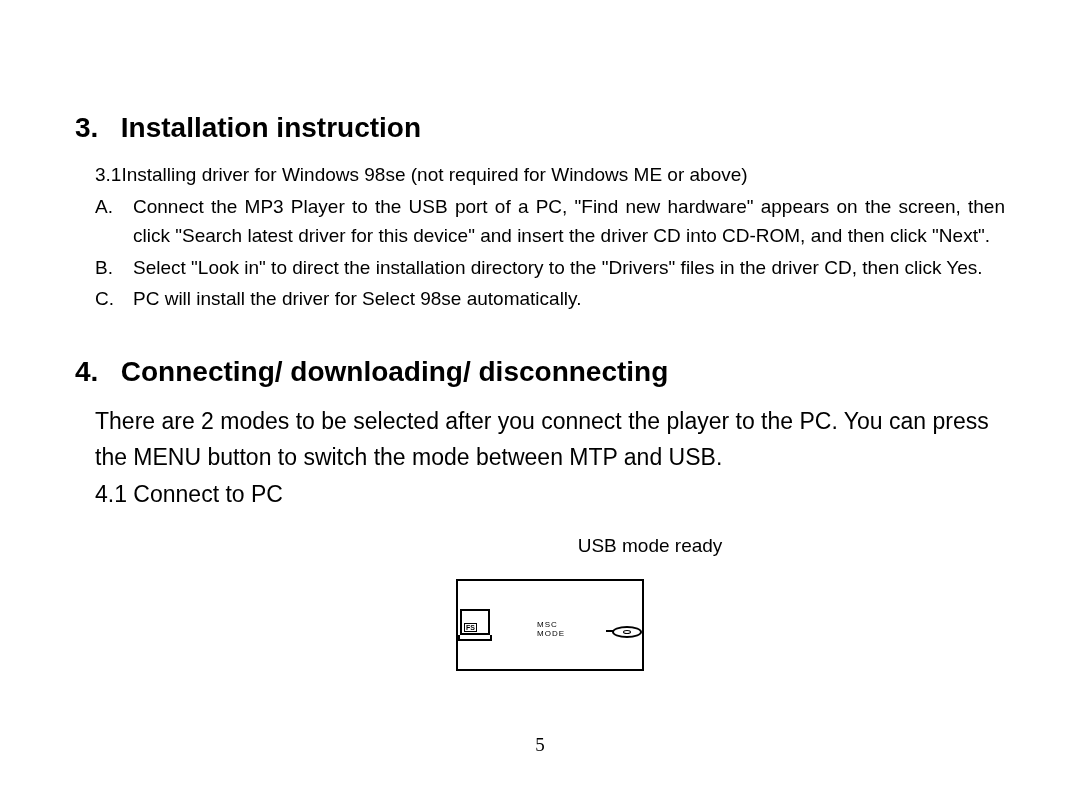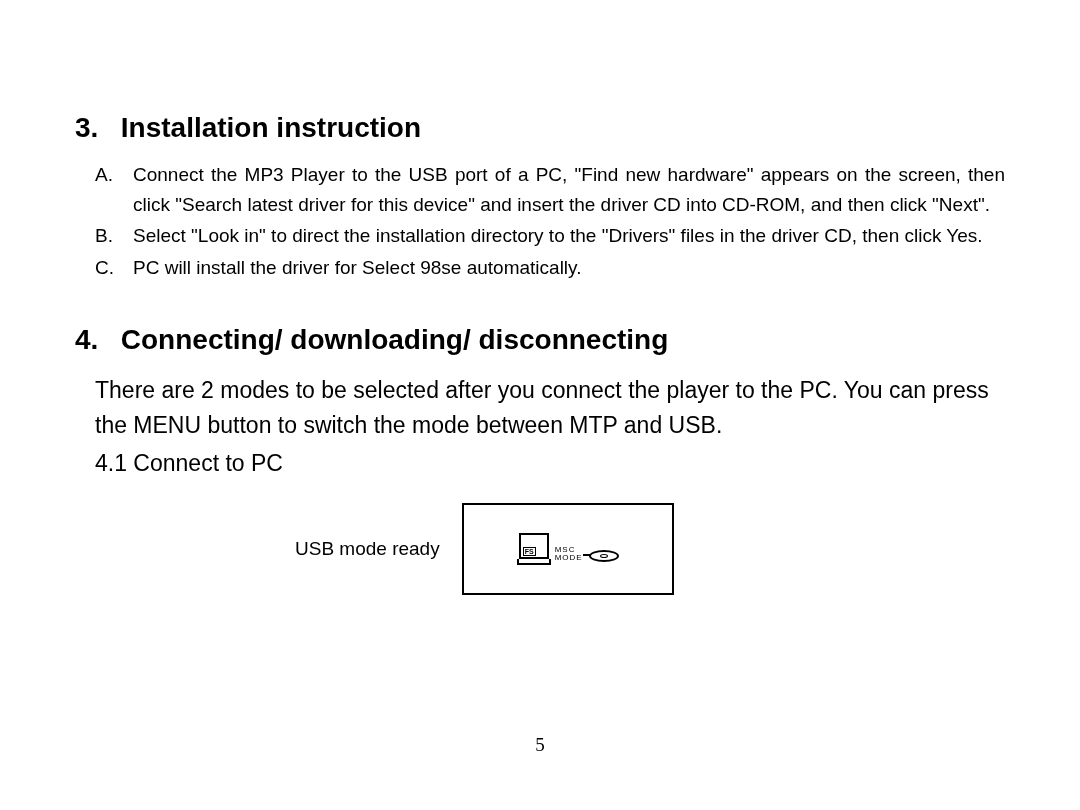--- a/index.html
+++ b/index.html
@@ -59,32 +59,33 @@
       line-height: 1.55;
       padding-left: 20px;
       margin-bottom: 2px;
     }
     .usb-row {
       display: flex;
       align-items: center;
       padding-left: 20px;
       margin-top: 22px;
       gap: 22px;
+      flex-direction: column;
     }
     .usb-label {
       font-size: 19px;
       padding-left: 200px;
     }
     .lcd-box {
       border: 2px solid #000;
-      width: 212px;
+      width: 188px;
       height: 92px;
       display: flex;
       align-items: center;
-      justify-content: center;
+      justify-content: space-between;
       gap: 2px;
       position: relative;
     }
     .monitor {
       display: flex;
       flex-direction: column;
       align-items: center;
     }
     .monitor-screen {
       width: 30px;
@@ -159,20 +160,21 @@
     }
   </style>
 </head>
 <body>
 
 <div>
   <div class="section-heading">
     <span class="section-num">3.</span>
     <span>Installation instruction</span>
   </div>
+  <div class="sub-item">3.1Installing driver for Windows 98se (not required for Windows ME or above)</div>
   <div class="abc-list">
     <div class="abc-item">
       <div class="abc-label">A.</div>
       <div class="abc-text justify">Connect the MP3 Player to the USB port of a PC, "Find new hardware" appears on the screen, then click "Search latest driver for this device" and insert the driver CD into CD-ROM, and then click "Next".</div>
     </div>
     <div class="abc-item">
       <div class="abc-label">B.</div>
       <div class="abc-text">Select "Look in" to direct the installation directory to the "Drivers" files in the driver CD, then click Yes.</div>
     </div>
     <div class="abc-item">

